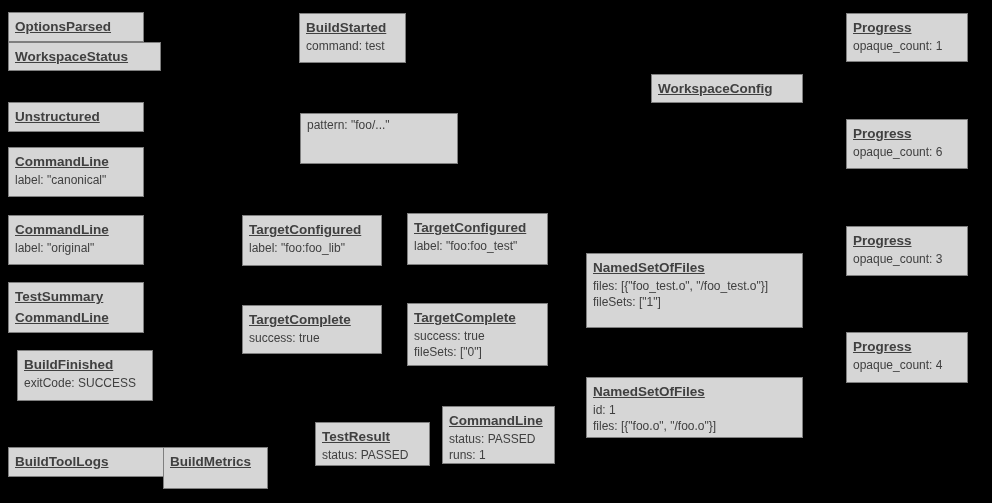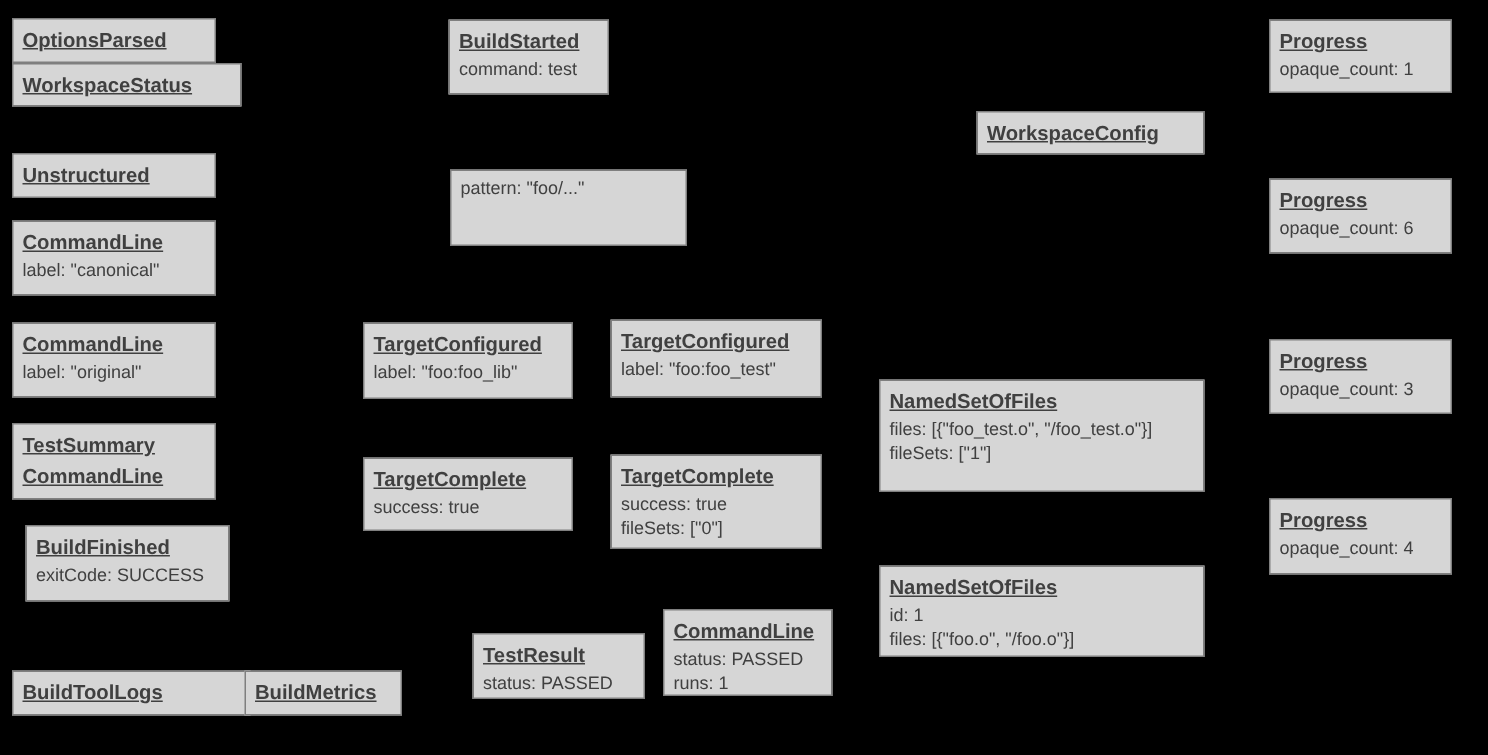--- a/index.html
+++ b/index.html
@@ -36,21 +36,21 @@
   }
   
   #b-options-parsed{left:8px;top:12px;width:136px;height:30px}
   #b-workspace-status{left:8px;top:42px;width:153px;height:29px}
   #b-build-metadata{left:8px;top:102px;width:136px;height:30px}
   #b-command-line-canonical{left:8px;top:147px;width:136px;height:50px}
   #b-command-line-original{left:8px;top:215px;width:136px;height:50px}
   #b-unstructured-command-line{left:8px;top:282px;width:136px;height:51px}
   #b-build-finished{left:17px;top:350px;width:136px;height:51px}
   #b-build-tool-logs{left:8px;top:447px;width:159px;height:30px}
-  #b-build-metrics{left:163px;top:447px;width:105px;height:30px}
+  #b-build-metrics{left:163px;top:447px;width:105px;height:42px}
   
   #b-build-started{left:299px;top:13px;width:107px;height:50px}
   #b-pattern-expanded{left:300px;top:113px;width:158px;height:51px}
   #b-target-configured-lib{left:242px;top:215px;width:140px;height:51px}
   #b-target-configured-test{left:407px;top:213px;width:141px;height:52px}
   #b-target-complete-lib{left:242px;top:305px;width:140px;height:49px}
   #b-target-complete-test{left:407px;top:303px;width:141px;height:63px}
   #b-test-result{left:315px;top:422px;width:115px;height:44px}
   #b-test-summary{left:442px;top:406px;width:113px;height:58px}
   

